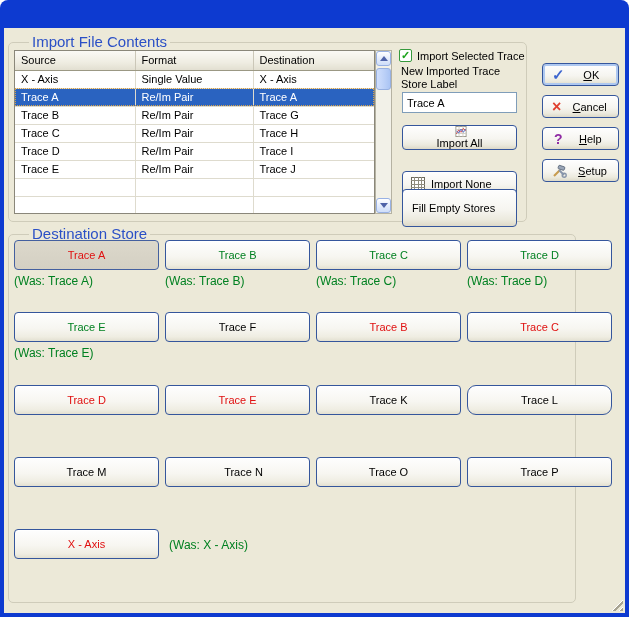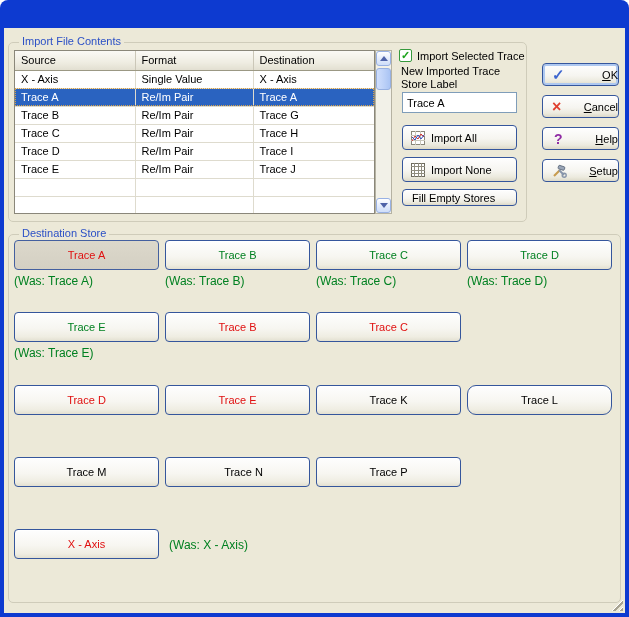--- a/index.html
+++ b/index.html
@@ -18,22 +18,22 @@
     text-shadow: 1px 1px 1px #00237d;
   }
   .client {
     position: absolute; left: 4px; top: 28px; width: 621px; height: 585px;
     background: #ECE9D8;
   }
   .group {
     position: absolute; border: 1px solid #cfccba; border-radius: 5px;
   }
   .group-caption {
-    position: absolute; top: -8px; left: 10px; background: #ECE9D8;
-    padding: 0 3px; color: #2B50C6; font-size: 11px; line-height: 13px; white-space: nowrap;
+    position: absolute; top: -8px; left: 20px; background: #ECE9D8;
+    padding: 0 3px; color: #2B50C6; font-size: 15px; line-height: 13px; white-space: nowrap;
   }
   
   .tablebox {
     position: absolute; left: 10px; top: 22px; width: 361px; height: 164px;
     border: 1px solid #8a877a; background: #fff; overflow: hidden;
   }
   table { border-collapse: collapse; table-layout: fixed; width: 359px; font-size: 11px; }
   col.c1 { width: 120px; } col.c2 { width: 118px; } col.c3 { width: 121px; }
   th {
     height: 19px; text-align: left; font-weight: normal; padding: 0 0 0 6px;
@@ -67,21 +67,21 @@
   }
   
   .xbtn {
     position: absolute; display: flex; align-items: center;
     border: 1px solid #35569c; border-radius: 4px; cursor: pointer;
     background: linear-gradient(180deg,#fefefe 0%,#f6f5f0 55%,#eceade 82%,#ddd9c8 100%);
     font-family: "Liberation Sans", sans-serif; font-size: 11px; color: #000;
     box-shadow: inset 0 1px 0 #fff;
   }
   .xbtn.default { box-shadow: inset 0 0 0 2px #aec8f0; }
-  .xbtn .lbl { flex: 1; text-align: right; }
+  .xbtn .lbl { flex: 1; text-align: center; }
   .icn { display: inline-flex; align-items: center; justify-content: center; }
   .ok-glyph { color: #3E66CF; font-weight: bold; font-size: 15px; margin-left: 9px; }
   .cancel-glyph { color: #E0402F; font-weight: 900; font-size: 16px; margin-left: 9px; line-height: 14px; }
   .help-glyph { color: #8F2BA4; font-weight: bold; font-size: 14px; margin-left: 11px; }
   .tool-icn { margin-left: 8px; }
   .side-icn { margin: 0 6px 0 8px; }
   
   .checkbox {
     position: absolute; left: 395px; top: 21px; width: 13px; height: 13px;
     background: #fff; border: 1px solid #36993c; border-radius: 2px;
@@ -194,39 +194,39 @@
     </div>
 
     <div class="checkbox">
       <span>✓</span>
     </div>
     <div class="small-label" style="left:413px; top:22px;">Import Selected Trace</div>
     <div class="small-label" style="left:397px; top:37px;">New Imported Trace</div>
     <div class="small-label" style="left:397px; top:50px;">Store Label</div>
     <input class="store-input" value="Trace A" style="">
 
-    <button class="xbtn" style="left:398px; top:97px; width:115px; height:25px;">
+    <button class="xbtn" style="left:398px; top:97px; width:115px; height:25px;flex-direction:column;">
       <svg class="icn side-icn" width="14" height="14" viewBox="0 0 14 14">
         <rect x="0.5" y="0.5" width="13" height="13" fill="#fff" stroke="#8a877a"></rect>
         <path d="M0 4.5h14M0 9.5h14M4.5 0v14M9.5 0v14" stroke="#c9c6ba" stroke-width="1" fill="none"></path>
         <polyline points="1,10 4,5 7,8 10,3 13,6" stroke="#d03030" fill="none"></polyline>
         <polyline points="1,6 4,9 7,4 10,8 13,4" stroke="#3050c0" fill="none"></polyline>
       </svg>
       <span>Import All</span>
     </button>
 
-    <button class="xbtn" style="left:398px; top:129px; width:115px; height:25px;">
+    <button class="xbtn" style="left:398px; top:143px; width:115px; height:25px;">
       <svg class="icn side-icn" width="14" height="14" viewBox="0 0 14 14">
         <rect x="0.5" y="0.5" width="13" height="13" fill="#fff" stroke="#6e6b5e"></rect>
         <path d="M0 3.5h14M0 7.5h14M0 10.5h14M3.5 0v14M7.5 0v14M10.5 0v14" stroke="#8f8c7e" stroke-width="1" fill="none"></path>
       </svg>
       <span>Import None</span>
     </button>
 
-    <button class="xbtn" style="left:398px; top:161px; width:115px; height:17px; padding-left:9px;">
+    <button class="xbtn" style="left:398px; top:161px; width:115px; height:38px; padding-left:9px;">
       <span>Fill Empty Stores</span>
     </button>
 
     <button class="xbtn default" style="left:538px; top:35px; width:77px; height:23px;">
       <span class="icn ok-glyph">✓</span>
       <span class="lbl"><u>O</u><span>K</span></span>
     </button>
     <button class="xbtn" style="left:538px; top:67px; width:77px; height:23px;">
       <span class="icn cancel-glyph">×</span>
       <span class="lbl"><u>C</u><span>ancel</span></span>
@@ -238,52 +238,54 @@
     <button class="xbtn" style="left:538px; top:131px; width:77px; height:23px;">
       <svg class="icn tool-icn" width="16" height="15" viewBox="0 0 16 15">
         <path d="M3 13 L9 7" stroke="#c89c50" stroke-width="2.2" fill="none"></path>
         <rect x="7.2" y="3" width="6.5" height="3.6" rx="1" fill="#9aa6b8" stroke="#5a6678" stroke-width="0.8" transform="rotate(18 10.4 4.8)"></rect>
         <path d="M13 12 L8 7" stroke="#8795aa" stroke-width="2" fill="none"></path>
         <circle cx="13.2" cy="12.2" r="2" fill="none" stroke="#8795aa" stroke-width="1.4"></circle>
       </svg>
       <span class="lbl"><u>S</u><span>etup</span></span>
     </button>
 
-    <div class="group" style="left:4px; top:206px; width:613px; height:369px;padding-left:21px;">
+    <div class="group" style="left:4px; top:206px; width:568px; height:369px;padding-left:21px;">
       <span class="group-caption">Destination Store</span>
     </div>
 
     <div class="dest-row" style="top:212px;">
       <button class="dest-btn pressed" style="color: rgb(224, 16, 16);">Trace A</button>
       <button class="dest-btn" style="color: rgb(0, 128, 33);">Trace B</button>
       <button class="dest-btn" style="color: rgb(0, 128, 33);">Trace C</button>
       <button class="dest-btn" style="color: rgb(0, 128, 33);">Trace D</button>
     </div>
     <div class="was" style="left:10px; top:246px;">(Was: Trace A)</div>
     <div class="was" style="left:161px; top:246px;">(Was: Trace B)</div>
     <div class="was" style="left:312px; top:246px;">(Was: Trace C)</div>
     <div class="was" style="left:463px; top:246px;">(Was: Trace D)</div>
 
     <div class="dest-row" style="top:284px;">
       <button class="dest-btn" style="color: rgb(0, 128, 33);">Trace E</button>
+      <button class="dest-btn" style="color: rgb(0, 0, 0);">Trace F</button>
       <button class="dest-btn" style="color: rgb(224, 16, 16);">Trace B</button>
       <button class="dest-btn" style="color: rgb(224, 16, 16);">Trace C</button>
     </div>
     <div class="was" style="left:10px; top:318px;">(Was: Trace E)</div>
 
     <div class="dest-row" style="top:357px;">
       <button class="dest-btn" style="color: rgb(224, 16, 16);">Trace D</button>
       <button class="dest-btn" style="color: rgb(224, 16, 16);">Trace E</button>
       <button class="dest-btn" style="color: rgb(0, 0, 0);">Trace K</button>
       <button class="dest-btn" style="color: rgb(0, 0, 0); border-radius: 9px;">Trace L</button>
     </div>
 
     <div class="dest-row" style="top:429px;">
       <button class="dest-btn" style="color: rgb(0, 0, 0);">Trace M</button>
       <button class="dest-btn" style="color: rgb(0, 0, 0); padding-left: 12px;">Trace N</button>
+      <button class="dest-btn" style="color: rgb(0, 0, 0);">Trace O</button>
       <button class="dest-btn" style="color: rgb(0, 0, 0);">Trace P</button>
     </div>
 
     <div class="dest-row" style="top:501px;">
       <button class="dest-btn" style="color: rgb(224, 16, 16);">X - Axis</button>
     </div>
     <div class="was" style="left:165px; top:510px;">(Was: X - Axis)</div>
 
     <div class="resize-grip"></div>
   </div>

